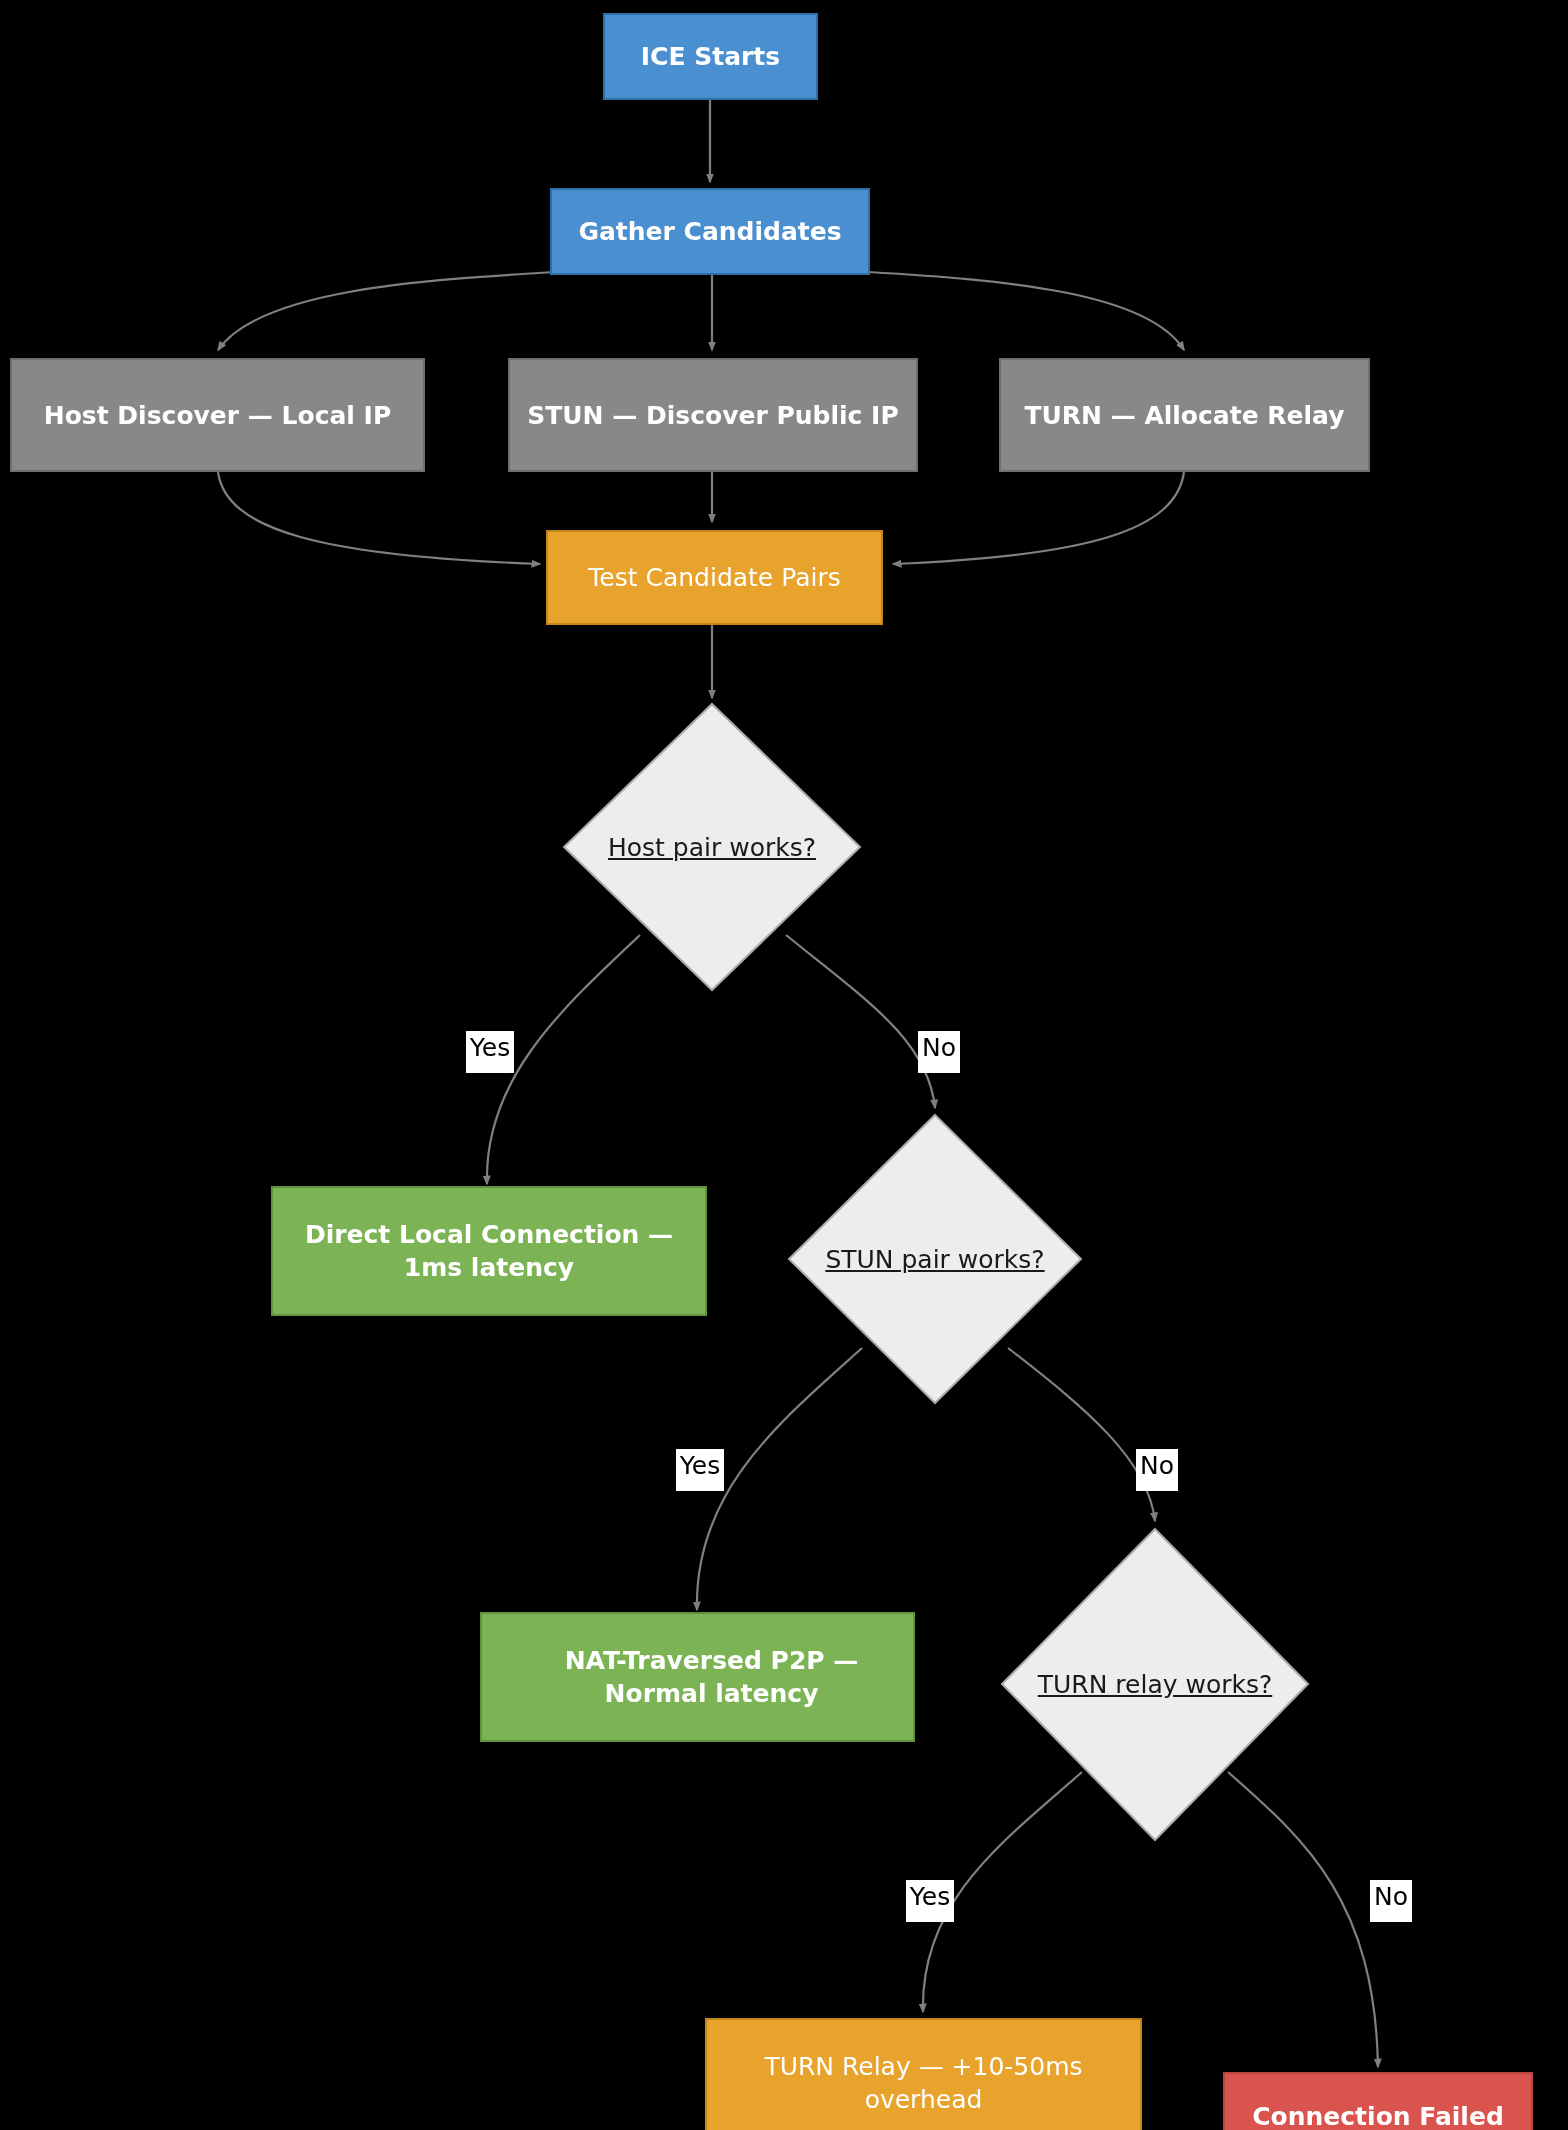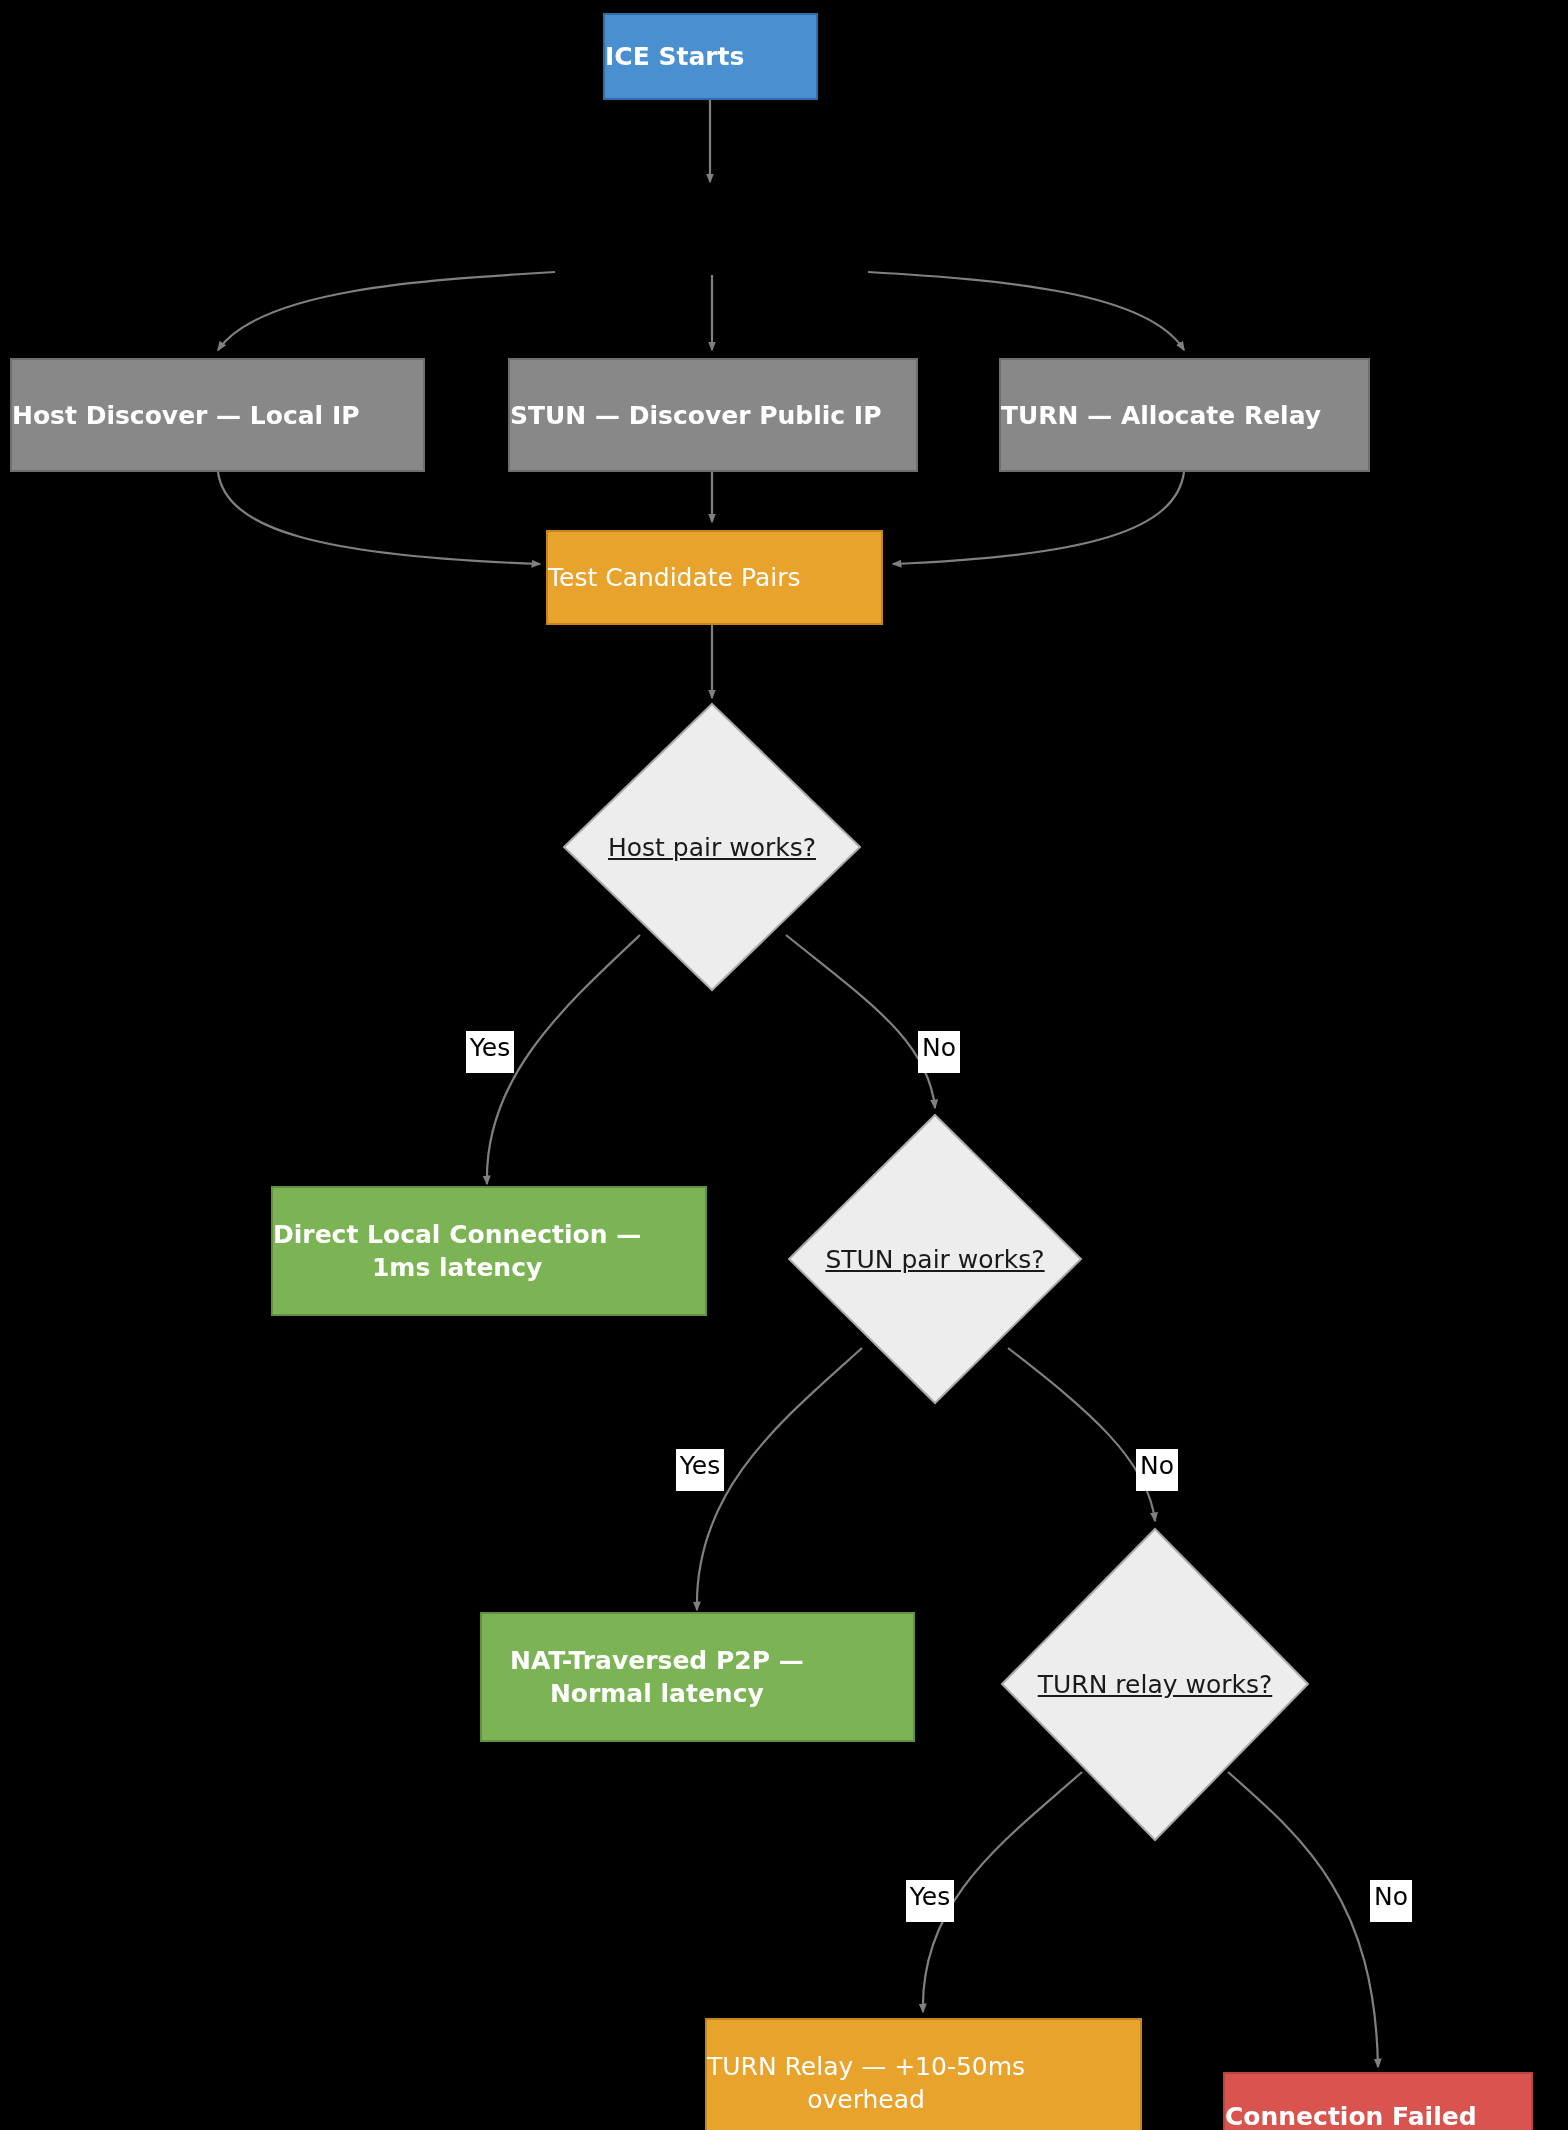--- a/index.html
+++ b/index.html
@@ -24,21 +24,21 @@
     top: 0;
     width: 1568px;
     height: 2130px;
     pointer-events: none;
   }
   .node {
     position: absolute;
     box-sizing: border-box;
     display: flex;
     align-items: center;
-    justify-content: flex-start;
+    justify-content: center;
     text-align: center;
     line-height: 1.32;
     white-space: pre-line;
   }
   .node-box {
     border-style: solid;
     border-width: 2px;
   }
   .n-start {
     background: #4A90D0;
@@ -149,20 +149,23 @@
       <path d="M1082,1772 C1005,1840 920,1900 923,2012"></path>
 
       <path d="M1228,1772 C1305,1840 1375,1900 1378,2067"></path>
     </g>
   </svg>
 
   <div class="node node-box n-start" style="left:603px; top:13px; width:215px; height:87px;">
     <span>ICE Starts</span>
   </div>
 
+  <div class="node node-box n-start" style="left:550px; top:188px; width:320px; height:87px;">
+    <span>Gather Candidates</span>
+  </div>
 
   <div class="node node-box n-gray" style="left:10px; top:358px; width:415px; height:114px;">
     <span>Host Discover — Local IP</span>
   </div>
 
   <div class="node node-box n-gray" style="left:508px; top:358px; width:410px; height:114px;">
     <span>STUN — Discover Public IP</span>
   </div>
 
   <div class="node node-box n-gray" style="left:999px; top:358px; width:371px; height:114px;">

